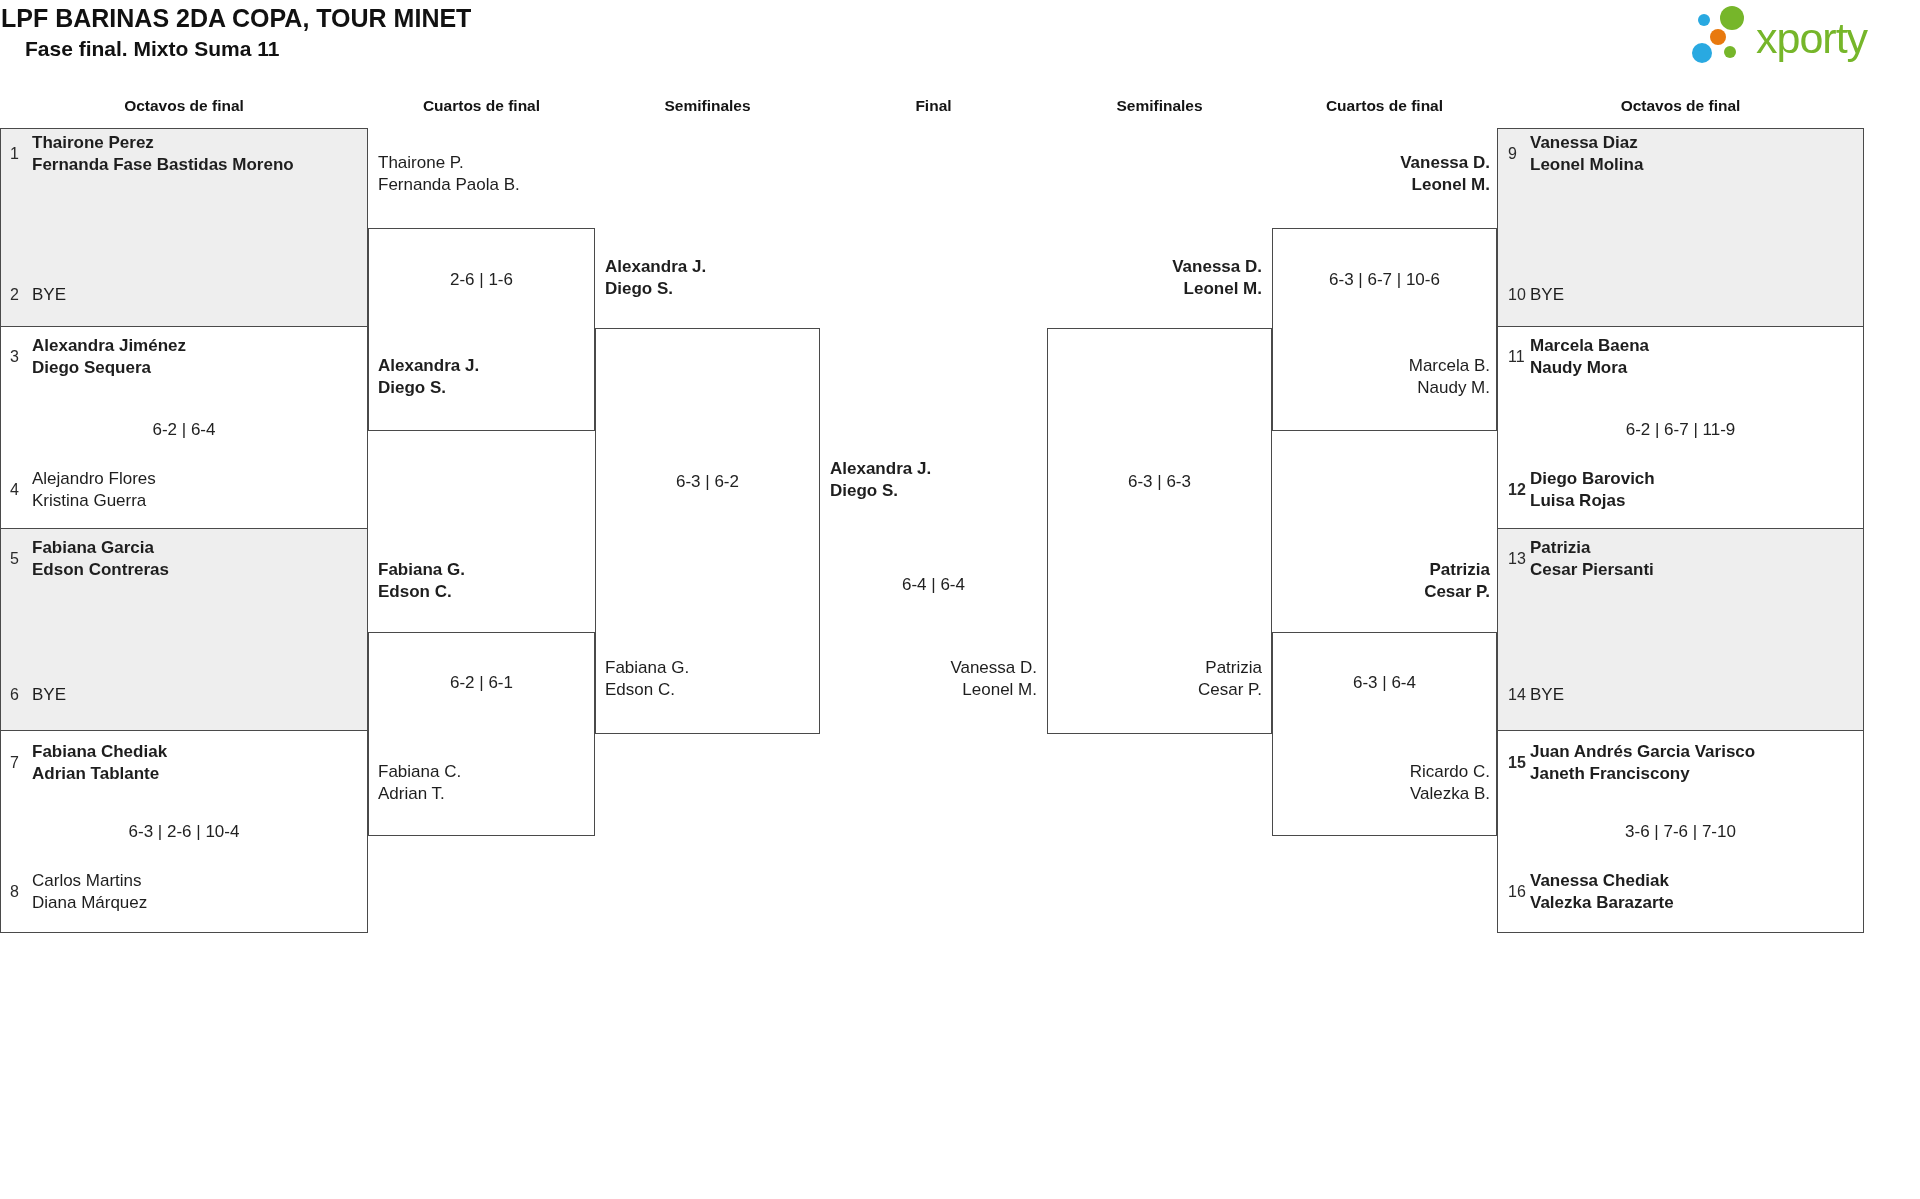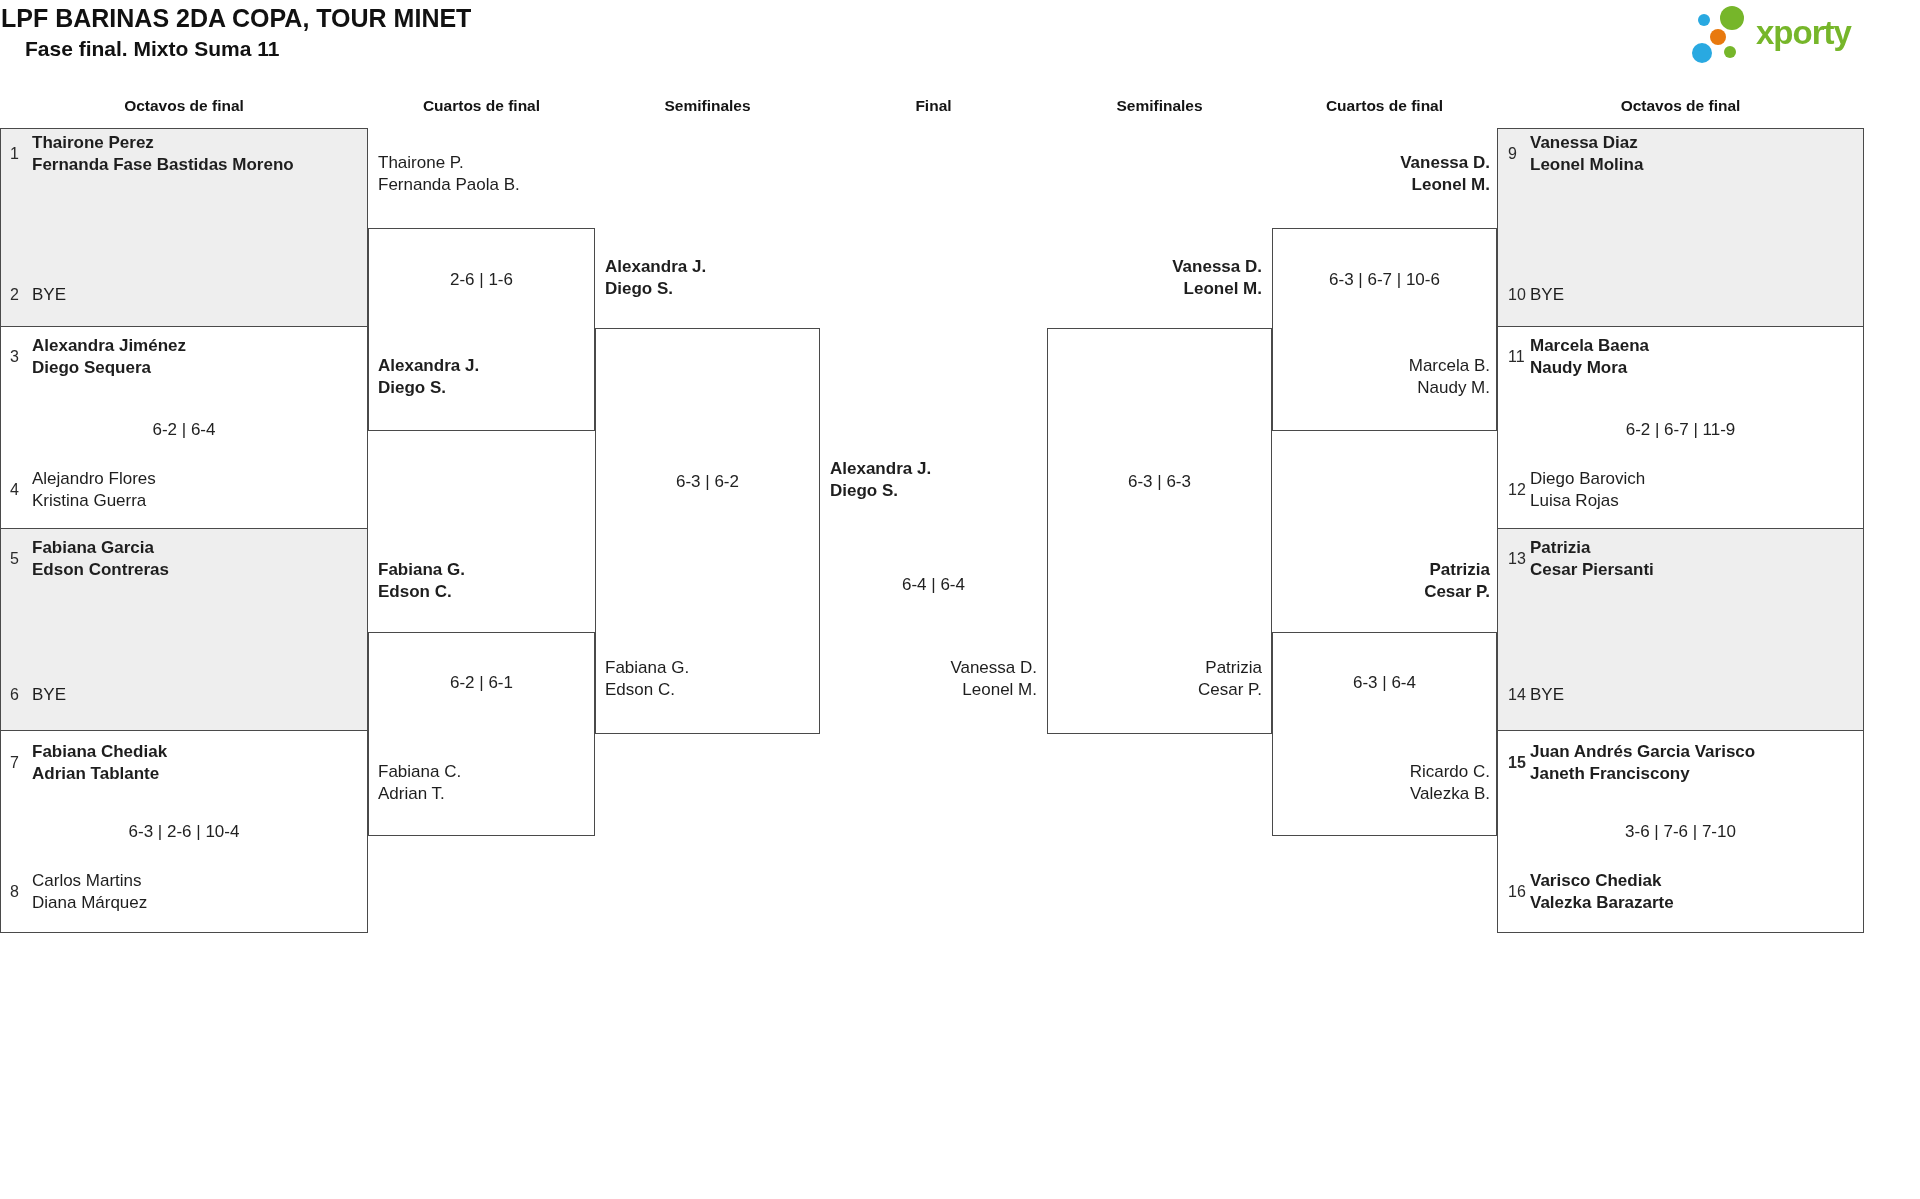--- a/index.html
+++ b/index.html
@@ -15,21 +15,21 @@
   .box.grey{background:#eeeeee;}
   .entry{position:absolute; display:flex; align-items:center;}
   .seed{width:26px; flex:none; font-size:16px; color:#2a2a2a; padding-left:4px; box-sizing:border-box;}
   .names{font-size:17px; line-height:22px; color:#1e1e1e;}
   .bold{font-weight:700;}
   .score{position:absolute; font-size:17px; text-align:center; color:#222;}
   .adv{position:absolute; font-size:17px; line-height:22px;}
   .right-al{text-align:right;}
   
   .logo-dot{position:absolute; border-radius:50%;}
-  .logo-text{position:absolute; left:1756px; top:14px; font-size:33px; font-weight:700; letter-spacing:-1px; color:#76b62a;}
+  .logo-text{position:absolute; left:1756px; top:14px; font-size:43px; font-weight:400; letter-spacing:-1px; color:#76b62a;}
 </style>
 </head>
 <body>
 
 <div id="stage">
 
   <div class="abs title" style="left:1px; top:4px;">LPF BARINAS 2DA COPA, TOUR MINET</div>
   <div class="abs subtitle" style="left:1px; top:37px;">Fase final. Mixto Suma 11</div>
 
   <div class="abs" style="left:1680px; top:0; width:240px; height:75px;">
@@ -142,21 +142,21 @@
   </div>
 
   <div class="entry" style="left:1504px; top:335px; width:356px;">
     <span class="seed">11</span>
     <div class="names bold">
       <div>Marcela Baena</div>
       <div>Naudy Mora</div>
     </div>
   </div>
   <div class="score" style="left:1497px; top:420px; width:367px;">6-2 | 6-7 | 11-9</div>
-  <div class="entry" style="left:1504px; top:468px; width:356px;">
+  <div class="entry" style="left:1504px; top:468px; width:356px;font-weight:bold;">
     <span class="seed">12</span>
     <div class="names">
       <div>Diego Barovich</div>
       <div>Luisa Rojas</div>
     </div>
   </div>
 
   <div class="entry" style="left:1504px; top:537px; width:356px;align-items:center;">
     <span class="seed">13</span>
     <div class="names bold">
@@ -175,21 +175,21 @@
     <span class="seed">15</span>
     <div class="names">
       <div>Juan Andrés Garcia Varisco</div>
       <div>Janeth Franciscony</div>
     </div>
   </div>
   <div class="score" style="left:1497px; top:822px; width:367px;">3-6 | 7-6 | 7-10</div>
   <div class="entry" style="left:1504px; top:870px; width:356px;">
     <span class="seed">16</span>
     <div class="names bold">
-      <div>Varisco Chediak</div>
+      <div>Vanessa Chediak</div>
       <div>Valezka Barazarte</div>
     </div>
   </div>
 
   <div class="adv" style="left:378px; top:152px; width:210px;">
     <div>Thairone P.</div>
     <div>Fernanda Paola B.</div>
   </div>
   <div class="score" style="left:368px; top:270px; width:227px;">2-6 | 1-6</div>
   <div class="adv bold" style="left:378px; top:355px; width:210px;">

